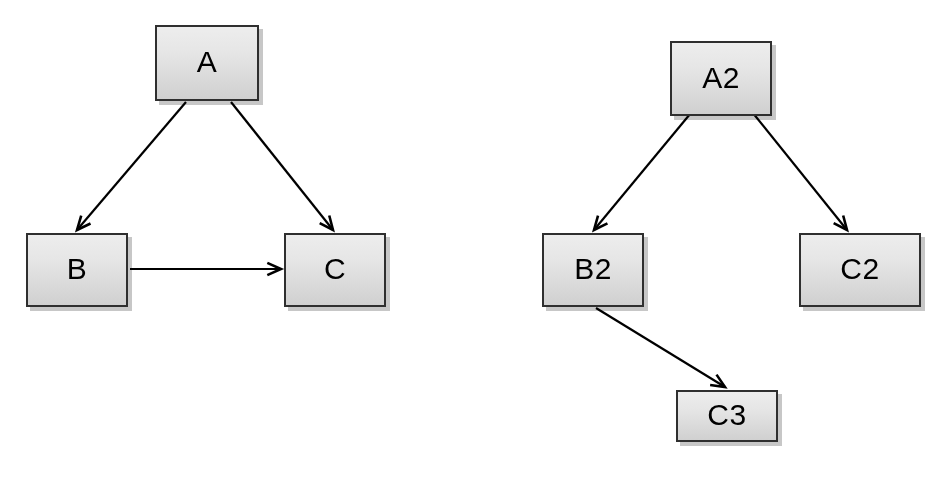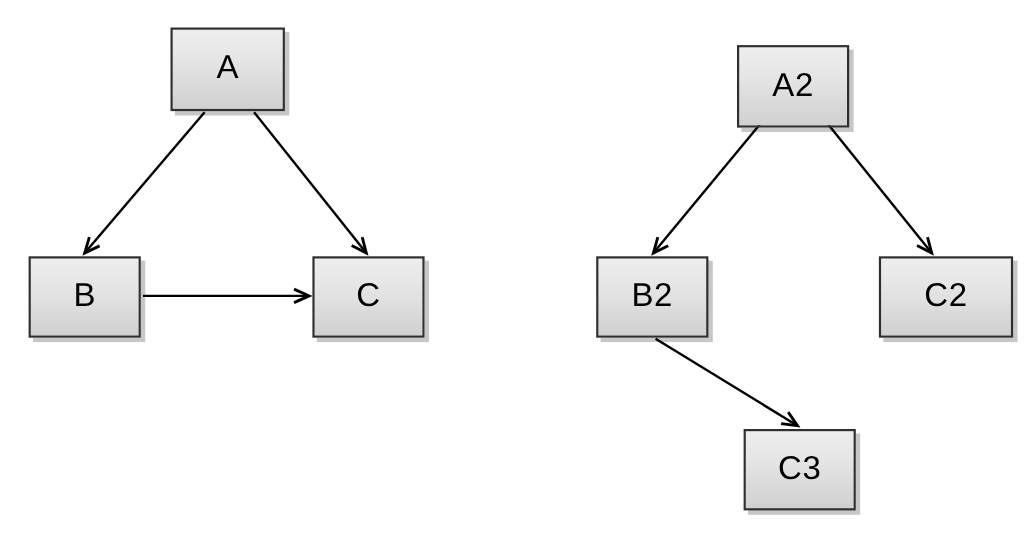--- a/index.html
+++ b/index.html
@@ -88,17 +88,17 @@
       </div>
       <div class="node" style="left: 670px; top: 26px; width: 102px; height: 75px; margin-top: 15px;">
         <span class="node-label">A2</span>
       </div>
       <div class="node" style="left: 542px; top: 233px; width: 102px; height: 74px; text-align: center;">
         <span class="node-label">B2</span>
       </div>
       <div class="node" style="left: 799px; top: 233px; width: 122px; height: 74px;">
         <span class="node-label">C2</span>
       </div>
-      <div class="node" style="left: 676px; top: 390px; width: 102px; height: 74px;">
+      <div class="node" style="left: 676px; top: 390px; width: 102px; height: 52px;">
         <span class="node-label">C3</span>
       </div>
     </div>
 </div>
 
 </body></html>

